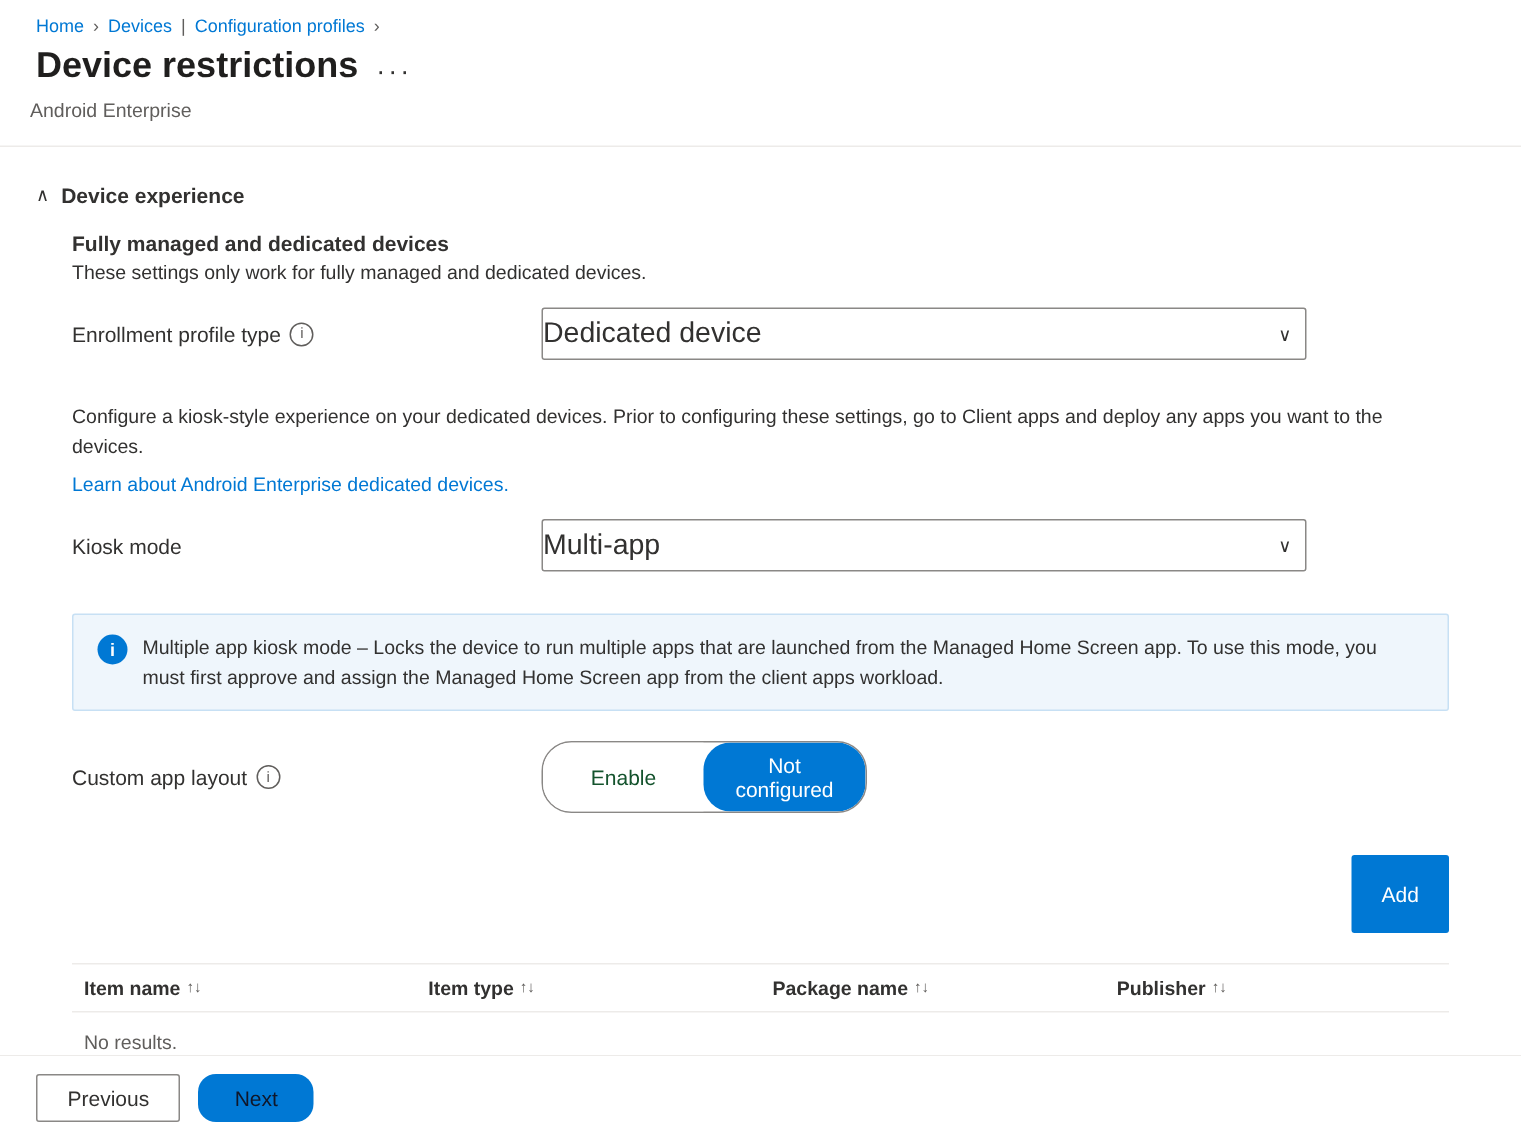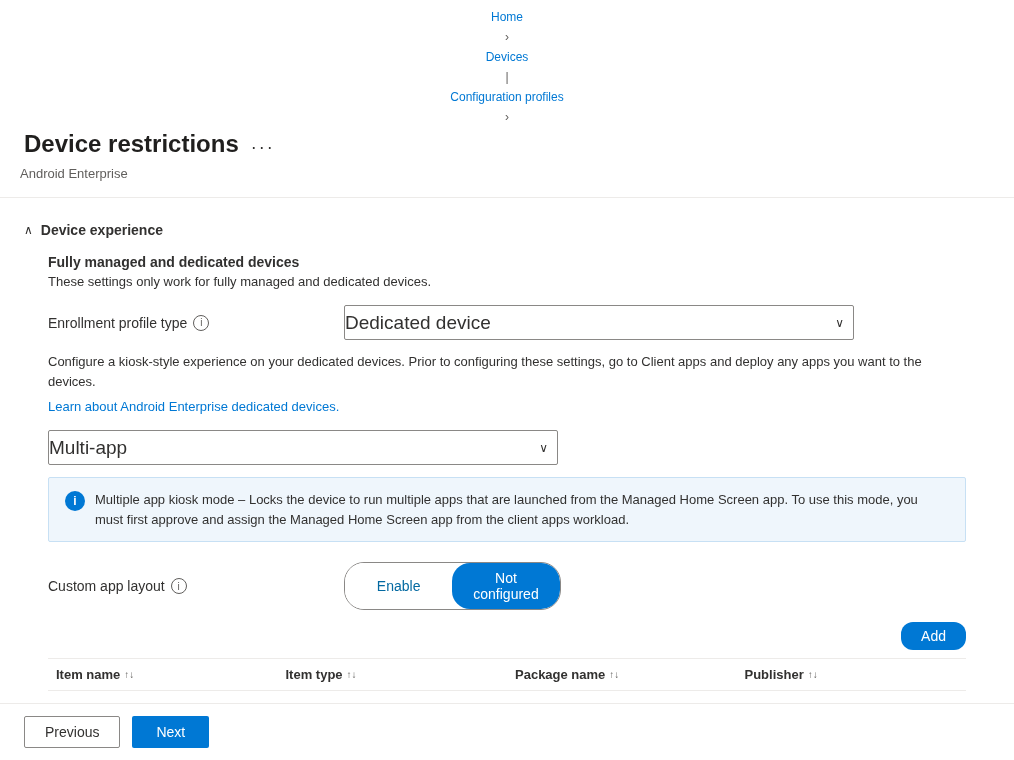--- a/index.html
+++ b/index.html
@@ -13,21 +13,20 @@
       overflow: hidden;
     }
 
     .breadcrumb {
       display: flex;
       align-items: center;
       gap: 6px;
       padding: 10px 24px 6px;
       font-size: 12px;
       color: #605e5c;
-      flex-direction: column;
     }
     .breadcrumb a {
       color: #0078d4;
       text-decoration: none;
       font-size: 12px;
     }
     .breadcrumb-sep {
       color: #605e5c;
       font-size: 12px;
     }
@@ -99,22 +98,22 @@
     .subsection-desc {
       font-size: 13px;
       color: #323130;
       margin-bottom: 16px;
       font-weight: 400;
     }
 
     .form-row {
       display: flex;
       align-items: center;
-      margin-bottom: 12px;
-      gap: 16px;
+      margin-bottom: 28px;
+      gap: 33px;
     }
     .form-label {
       display: flex;
       align-items: center;
       gap: 6px;
       min-width: 280px;
       font-size: 14px;
       color: #323130;
     }
     .info-icon {
@@ -209,40 +208,40 @@
       overflow: hidden;
       max-width: 320px;
     }
     .toggle-option {
       flex: 1;
       padding: 7px 20px;
       text-align: center;
       font-size: 14px;
       cursor: pointer;
       background: #fff;
-      color: #0369a1;
+      color: #14532d;
       border: none;
       outline: none;
     }
     .toggle-option.active {
       background: #0078d4;
       color: #fff;
       border-radius: 18px;
     }
 
     .add-btn {
       background: #0078d4;
       color: #fff;
       border: none;
-      padding: 6px 20px;
-      font-size: 14px;
-      border-radius: 12px;
+      padding: 18px 20px;
+      font-size: 14px;
+      border-radius: 2px;
       cursor: pointer;
       float: right;
-      margin-bottom: 8px;
+      margin-bottom: 20px;
     }
 
     .table-container {
       clear: both;
       border-top: 1px solid #edebe9;
       margin-top: 8px;
     }
     .table-header {
       display: grid;
       grid-template-columns: 1fr 1fr 1fr 1fr;
@@ -285,23 +284,23 @@
       background: #fff;
       color: #323130;
       font-size: 14px;
       border-radius: 2px;
       cursor: pointer;
     }
     .btn-next {
       padding: 7px 24px;
       border: none;
       background: #0078d4;
-      color: #ffffff;
-      font-size: 14px;
-      border-radius: 2px;
+      color: #0f172a;
+      font-size: 14px;
+      border-radius: 12px;
       cursor: pointer;
     }
   </style>
 </head>
 <body>
 
 <div class="breadcrumb">
   <a href="#">Home</a>
   <span class="breadcrumb-sep">›</span>
   <a href="#">Devices</a>
@@ -342,20 +341,23 @@
           <option value="corporate">Corporate-owned work profile</option>
         </select>
         <span class="select-chevron">∨</span>
       </div>
     </div>
 
     <p class="info-text">Configure a kiosk-style experience on your dedicated devices. Prior to configuring these settings, go to Client apps and deploy any apps you want to the devices.</p>
     <a href="#" class="info-link">Learn about Android Enterprise dedicated devices.</a>
 
     <div class="form-row">
+      <div class="form-label">
+        <span>Kiosk mode</span>
+      </div>
       <div class="select-wrapper">
         <select class="form-select">
           <option value="single_app">Single app</option>
           <option value="multi_app" selected="">Multi-app</option>
           <option value="not_configured">Not configured</option>
         </select>
         <span class="select-chevron">∨</span>
       </div>
     </div>
 

